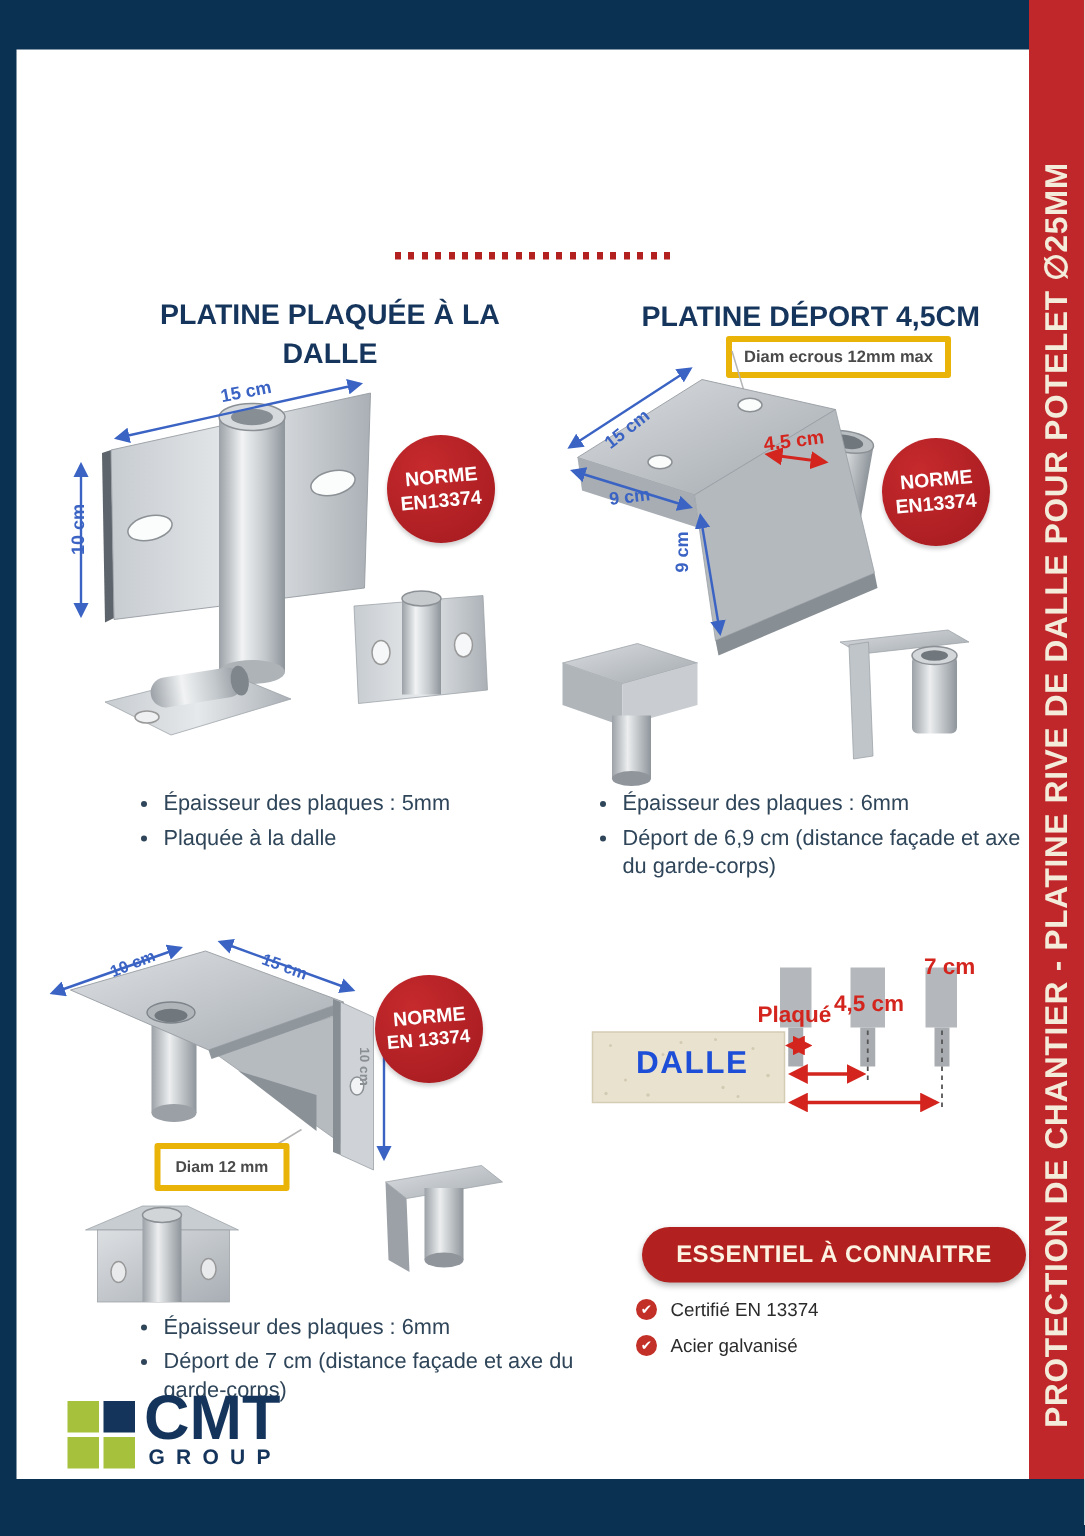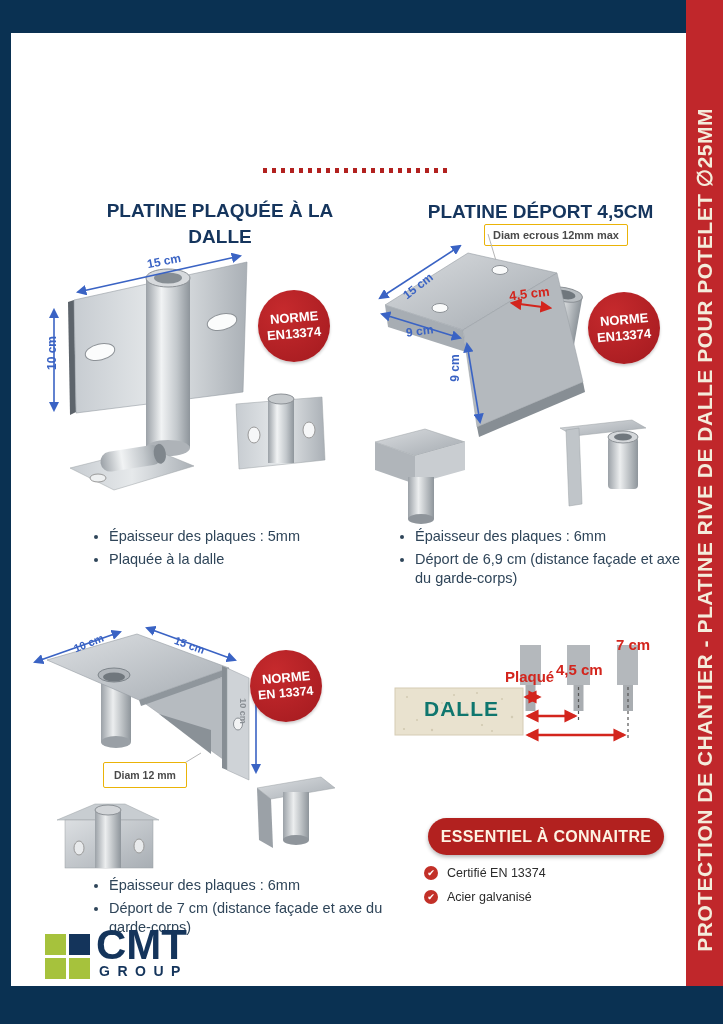--- a/index.html
+++ b/index.html
@@ -19,27 +19,27 @@
         background:repeating-linear-gradient(90deg,#b2211f 0 4px,transparent 4px 9px);}
   .sec-title{position:absolute;text-align:center;color:#15355d;font-weight:800;font-size:19px;line-height:1.35;}
   .badge{position:absolute;width:72px;height:72px;border-radius:50%;
         background:radial-gradient(circle at 35% 30%,#c62a2d,#a31a1f);
         display:flex;flex-direction:column;align-items:center;justify-content:center;
         color:#fff;font-weight:800;text-align:center;box-shadow:0 2px 3px rgba(0,0,0,.2);}
   .badge span{display:block;font-size:13px;line-height:1.25;transform:rotate(-5deg);}
   .dim{position:absolute;color:#3a63c4;font-weight:bold;font-size:12px;white-space:nowrap;}
   .dim-red{color:#d3251d;}
   .dim-gray{color:#8a8f94;font-size:9px;font-weight:bold;}
-  .note-box{position:absolute;background:#fff;border:1px solid #eab308;border-radius:2px;
+  .note-box{position:absolute;background:#fff;border:4px solid #eab308;border-radius:2px;
         color:#4a4a4a;font-weight:bold;font-size:11px;padding:4px 8px;white-space:nowrap;}
   ul.bullets{position:absolute;margin:0;padding-left:17px;color:#2f4559;font-size:14.5px;line-height:1.3;}
   ul.bullets li{margin-bottom:4px;}
   .diag-label{position:absolute;color:#d3251d;font-weight:800;font-size:15px;white-space:nowrap;}
-  .dalle-label{position:absolute;left:424px;top:697px;color:#0f766e;font-weight:bold;font-size:21px;letter-spacing:1px;}
-  .essential-btn{position:absolute;left:428px;top:818px;width:236px;height:37px;border-radius:19px;
+  .dalle-label{position:absolute;left:424px;top:697px;color:#1d4ed8;font-weight:bold;font-size:21px;letter-spacing:1px;}
+  .essential-btn{position:absolute;left:428px;top:818px;width:256px;height:37px;border-radius:19px;
         background:#b2211f;color:#fdf3e3;font-weight:800;font-size:16px;letter-spacing:.3px;
         display:flex;align-items:center;justify-content:center;box-shadow:0 2px 4px rgba(0,0,0,.3);}
   .check-row{position:absolute;display:flex;align-items:center;gap:9px;color:#2b2b2b;font-size:12.5px;}
   .check-ic{width:14px;height:14px;border-radius:50%;background:#c23028;color:#fff;font-size:9px;
         display:flex;align-items:center;justify-content:center;flex:0 0 14px;}
   .logo-sq{position:absolute;width:21px;height:21px;}
   .logo-cmt{position:absolute;left:96px;top:924px;color:#14345b;font-weight:900;font-size:42px;line-height:1;letter-spacing:0px;}
   .logo-group{position:absolute;left:99px;top:963px;color:#14345b;font-weight:bold;font-size:14px;letter-spacing:7.5px;}
   .contact{position:absolute;left:225px;top:958px;width:430px;text-align:center;color:#13283c;font-size:14px;}
   svg{position:absolute;}

